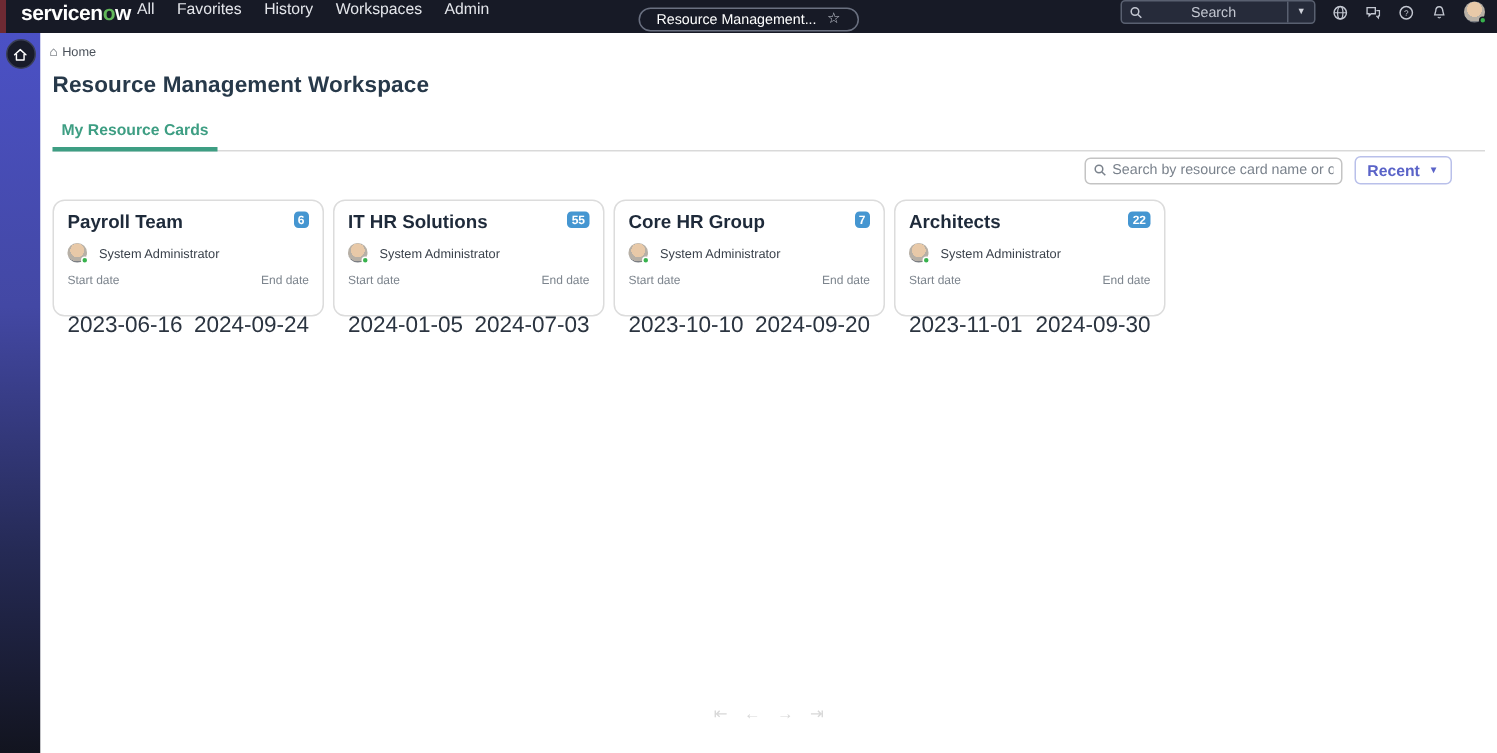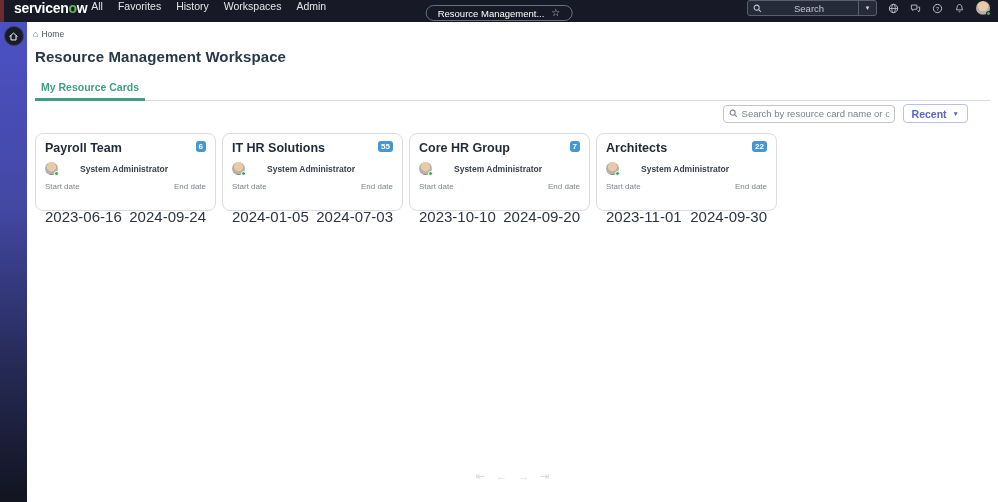--- a/index.html
+++ b/index.html
@@ -97,21 +97,21 @@
   .card {
     width:181px; height:78px; border:1px solid #dcdcdc; border-radius:8px;
     background:#ffffff; padding:7px 9px; cursor:pointer;
   }
   .card-head { display:flex; justify-content:space-between; align-items:flex-start; }
   .card-title { font-size:12.5px; font-weight:bold; color:#1e2a3a; }
   .badge {
     background:#4596d1; color:#ffffff; font-size:8px; font-weight:bold;
     border-radius:3px; padding:1px 3px; min-width:9px; text-align:center; line-height:9px;
   }
-  .owner-row { display:flex; align-items:center; gap:22px; margin-top:7px;font-weight:bold; }
+  .owner-row { display:flex; align-items:center; gap:8px; margin-top:7px; }
   .avatar-sm {
     width:13px; height:13px; border-radius:50%; position:relative; flex:0 0 auto;
     background:radial-gradient(circle at 50% 38%, #e8c9a8 0 44%, #b7b0a6 45% 70%, #7b7e83 71% 100%);
   }
   .avatar-sm .presence-sm { position:absolute; right:-1px; bottom:-1px; width:5px; height:5px; border-radius:50%; background:#37b24d; border:1px solid #ffffff; }
   .owner { font-size:8.5px; color:#39404a; }
   .dates { display:flex; justify-content:space-between; margin-top:7px; }
   .date-label { font-size:8px; color:#7c848d; }
   .date-value { font-size:15px; color:#2b3440; margin-top:17px; }
   .date-col.right { text-align:right; }

